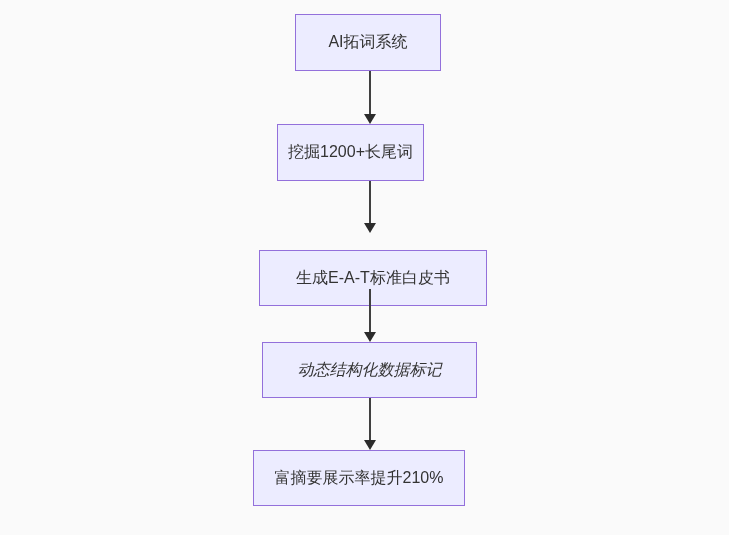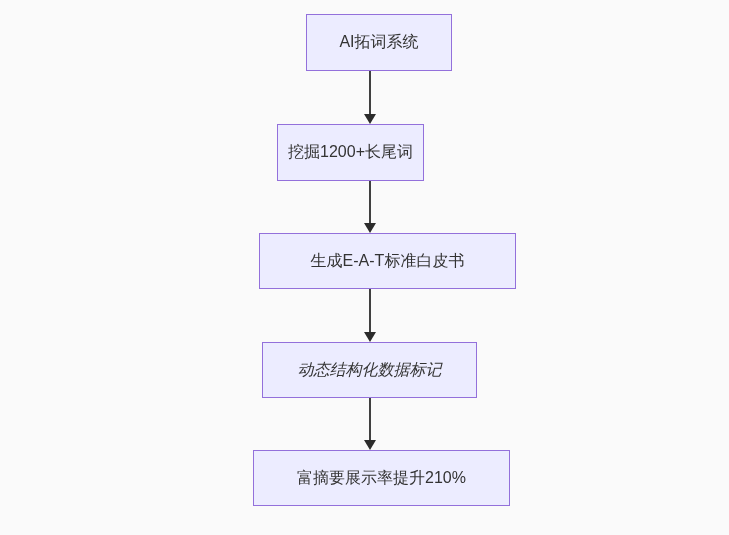--- a/index.html
+++ b/index.html
@@ -25,25 +25,25 @@
     border: 1px solid #9370db;
     color: #333333;
     font-size: 16px;
     display: flex;
     align-items: center;
     justify-content: center;
     text-align: center;
     white-space: nowrap;
   }
   
-  .n1 { width: 146px; height: 57px; top: 14px;  left: 306px; }
+  .n1 { width: 146px; height: 57px; top: 14px;  left: 295px; }
   .n2 { width: 147px; height: 57px; top: 124px; left: 277px; }
-  .n3 { width: 257px; height: 56px; top: 233px; left: 259px; align-items: center; }
+  .n3 { width: 228px; height: 56px; top: 250px; left: 259px; align-items: center; }
   .n4 { width: 215px; height: 56px; top: 342px; left: 262px; font-style: italic; }
-  .n5 { width: 257px; height: 56px; top: 450px; left: 253px; }
+  .n5 { width: 212px; height: 56px; top: 450px; left: 253px; }
 
   .arrow {
     position: absolute;
     left: 364px;       
     width: 12px;
   }
   .a1 { top: 71px;  height: 53px; }
   .a2 { top: 181px; height: 52px; }
   .a3 { top: 289px; height: 53px; }
   .a4 { top: 398px; height: 52px; }

